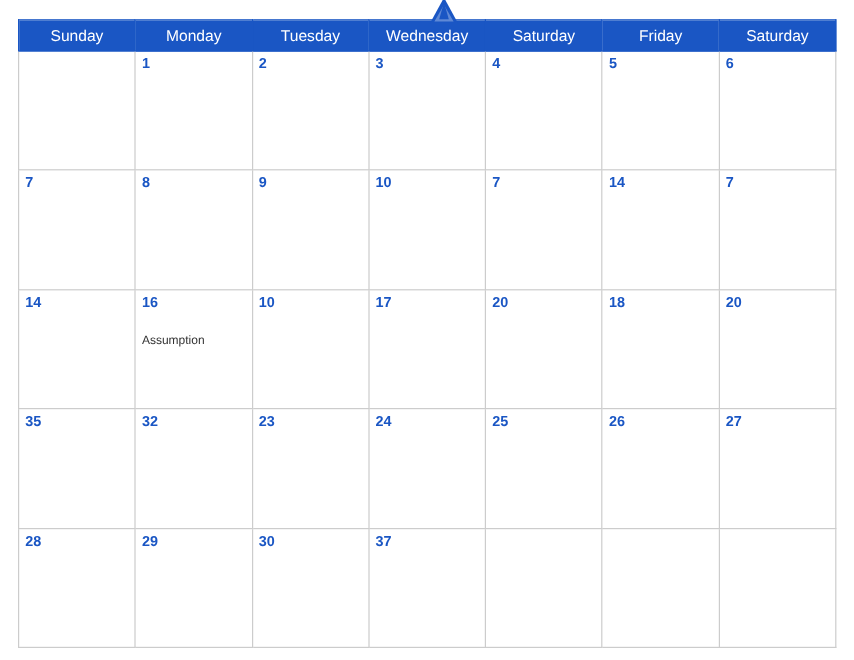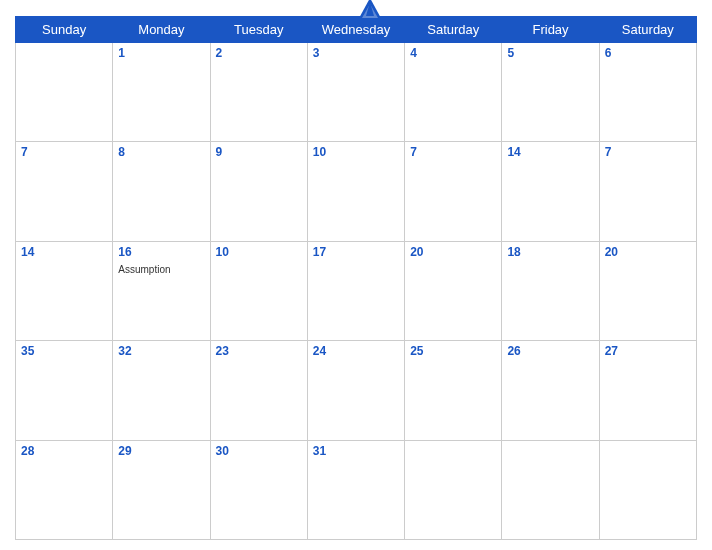--- a/index.html
+++ b/index.html
@@ -91,21 +91,21 @@
       font-weight: bold;
       display: block;
     }
     .empty-cell {
       background: #fff;
     }
     .event-label {
       font-size: 10px;
       color: #333;
       display: block;
-      margin-top: 5px;
+      margin-top: 20px;
     }
   </style>
 </head>
 <body>
 
 <div class="calendar-wrapper">
   <div class="header">
     <div class="logo">
       <svg class="logo-icon" viewBox="0 0 28 28">
         <polygon points="14,2 26,24 2,24" fill="#1a56c4"></polygon>
@@ -229,21 +229,21 @@
           <td>
             <span class="day-number">28</span>
           </td>
           <td>
             <span class="day-number">29</span>
           </td>
           <td>
             <span class="day-number">30</span>
           </td>
           <td>
-            <span class="day-number">31</span>
+            <span class="day-number">37</span>
           </td>
           <td class="empty-cell"></td>
           <td class="empty-cell"></td>
           <td class="empty-cell"></td>
         </tr>
       </tbody>
   </table>
 </div>
 
 </body></html>

